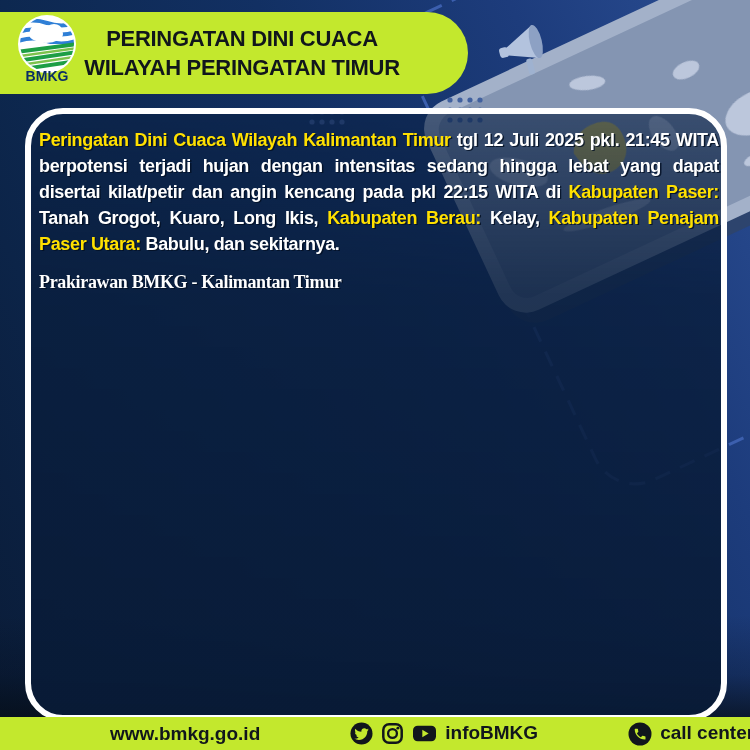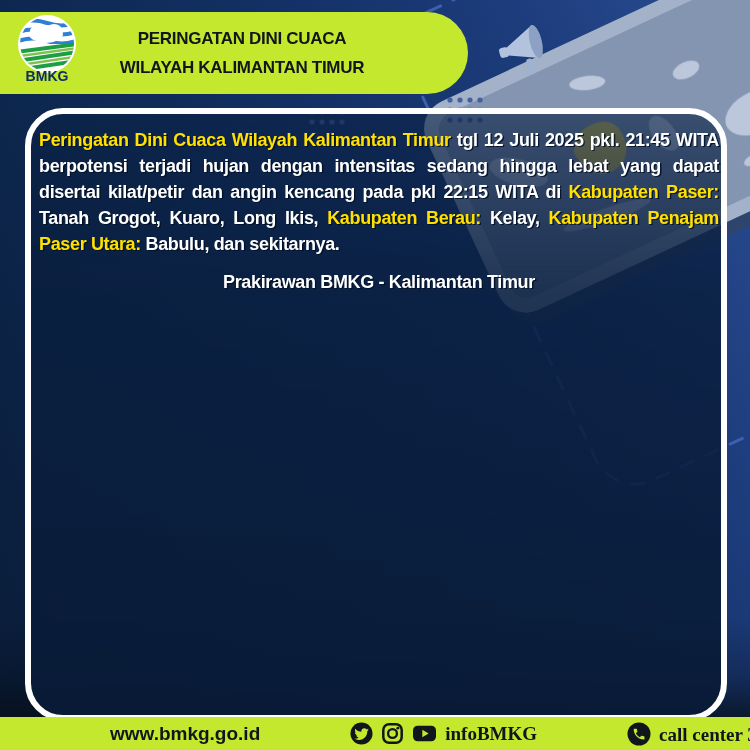--- a/index.html
+++ b/index.html
@@ -31,60 +31,60 @@
     border-radius:0 42px 42px 0;
     z-index:5;
   }
   .logo{position:absolute;left:16px;top:-4px;width:64px;height:90px;}
   .titles{
     position:absolute;left:76px;top:7px;width:332px;height:68px;
     display:flex;flex-direction:column;justify-content:center;align-items:center;
   }
   .title-line{
     color:var(--text_dark,#11161c);
-    font-weight:bold;font-size:17px;line-height:29px;
+    font-weight:bold;font-size:22px;line-height:29px;
     letter-spacing:-0.3px;white-space:nowrap;text-align:center;
   }
   
   .card{
     position:absolute;left:25px;top:108px;width:702px;height:613px;
     border:6px solid #ffffff;border-radius:38px;
     background:linear-gradient(180deg, rgba(11,34,70,0.62) 0%, rgba(10,31,63,0.85) 30%, rgba(9,27,55,0.93) 100%);
     padding:13px 2px 0 8px;
     z-index:4;
   }
   .warn-p{
     font-size:18px;font-weight:bold;line-height:26px;
     letter-spacing:-0.35px;
     text-align:justify;
     color:var(--text_white,#ffffff);
     text-shadow:1.4px 1.4px 0 rgba(4,16,36,0.85);
     margin:0 0 12px 0;
   }
   .warn-p:nth-child(2){margin-bottom:18px;}
   .warn-p:nth-child(3){margin-bottom:20px;}
-  .warn-p:last-child{text-align:center;margin-bottom:0;}
+  .warn-p:last-child{text-align:left;margin-bottom:0;font-family:Liberation Serif, serif;}
   .warn-p .hl{color:var(--yellow,#ffe000);}
   .warn-p .wt{color:var(--text_white,#ffffff);}
   
   .footer-bar{
     position:absolute;left:0;bottom:0;width:750px;height:33px;
     background:var(--green,#c3e82d);
     display:flex;align-items:center;
     padding:0 100px 0 110px;
     z-index:6;
   }
   .footer-inner{
     width:100%;display:flex;align-items:center;justify-content:space-between;gap:45px;
   }
   .footer-text{
     font-size:19px;font-weight:bold;color:var(--text_dark,#11161c);white-space:nowrap;
   }
   .sep{width:4px;height:21px;background:var(--text_dark,#11161c);border-radius:1px;}
-  .social-group,.call-group{display:flex;align-items:flex-end;gap:8px;font-family:Liberation Serif, serif;}
+  .social-group,.call-group{display:flex;align-items:flex-start;gap:8px;}
   .icon{display:block;}
 </style>
 </head>
 <body>
 
 <div class="bg"></div>
 
 <svg class="illus" width="750" height="750" viewBox="0 0 750 750">
 
   <g fill="none" stroke="#3c5fae" stroke-width="3" stroke-dasharray="16 11">
@@ -175,21 +175,21 @@
       </g>
       <g stroke="#7cc24c" stroke-width="2.4" fill="none">
         <path d="M0 48.5 L62 40"></path>
         <path d="M0 57.5 L62 48.5"></path>
       </g>
     </g>
     <text x="31" y="73" text-anchor="middle" font-family="Liberation Sans, sans-serif" font-size="14" font-weight="bold" fill="#0a2d66">BMKG</text>
   </svg>
   <div class="titles">
     <div class="title-line">PERINGATAN DINI CUACA</div>
-    <div class="title-line">WILAYAH KALIMANTAN TIMUR</div>
+    <div class="title-line">WILAYAH PERINGATAN TIMUR</div>
   </div>
 </div>
 
 <div class="card">
   <div>
       <p class="warn-p"><span class="hl">Peringatan Dini Cuaca Wilayah Kalimantan Timur</span><span class="wt"> tgl 12 Juli 2025 pkl. 21:45 WITA berpotensi terjadi hujan dengan intensitas sedang hingga lebat yang dapat disertai kilat/petir dan angin kencang pada pkl 22:15 WITA di </span><span class="hl">Kabupaten Paser:</span><span class="wt"> Tanah Grogot, Kuaro, Long Ikis, </span><span class="hl">Kabupaten Berau:</span><span class="wt"> Kelay, </span><span class="hl">Kabupaten Penajam Paser Utara:</span><span class="wt"> Babulu, dan sekitarnya.</span></p>
       <p class="warn-p"><span class="wt">Prakirawan BMKG - Kalimantan Timur</span></p>
     </div>
 </div>
 

